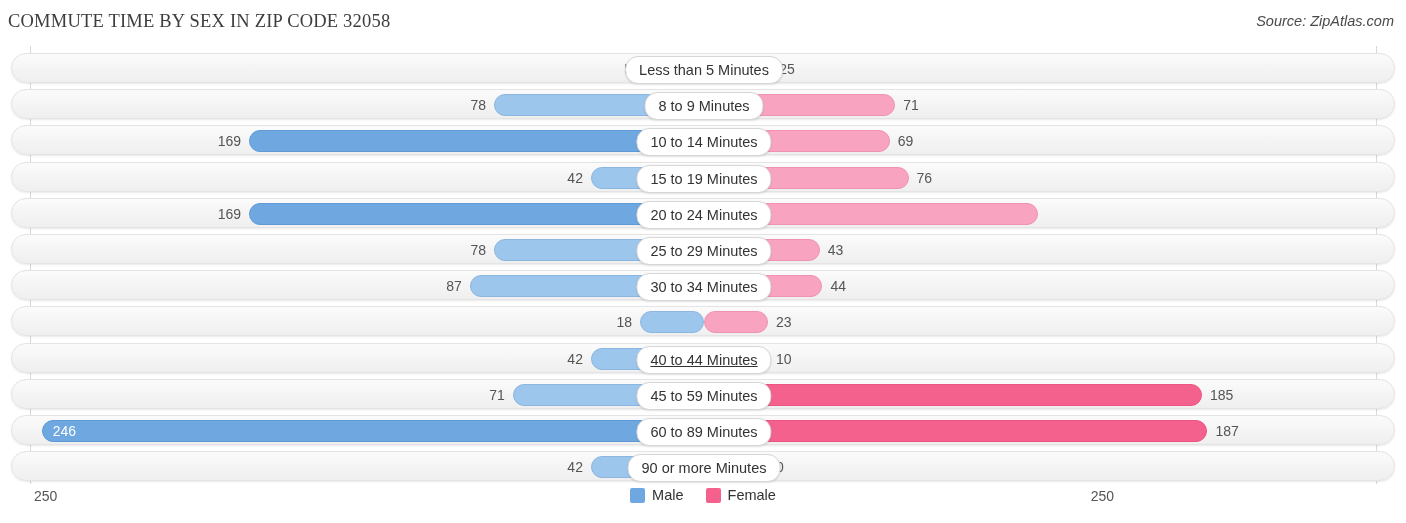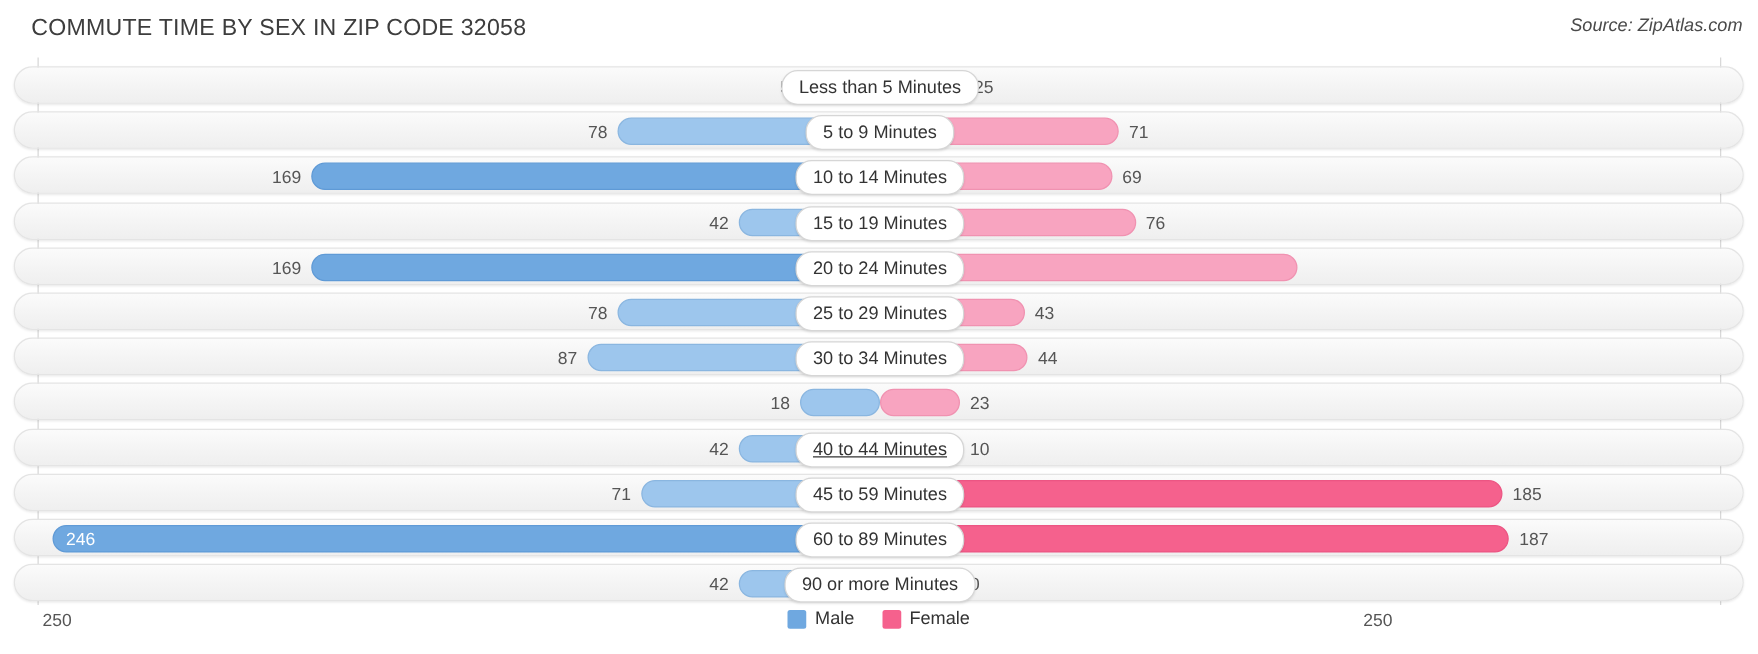--- a/index.html
+++ b/index.html
@@ -18,26 +18,27 @@
 
   
   #chart-header {
     position: absolute;
     top: 0; left: 0;
     width: 1406px;
     height: 46px;
   }
   #chart-title {
     position: absolute;
-    left: 25px;
+    left: 8px;
     top: 11px;
     font-size: 18.5px;
     letter-spacing: 0.2px;
     color: #3d3d3d;
     white-space: nowrap;
+    font-family: Liberation Serif, serif;
   }
   #source-label {
     position: absolute;
     right: 12px;
     top: 13px;
     font-size: 14.5px;
     font-style: italic;
     color: #4a4a4a;
     white-space: nowrap;
   }
@@ -196,21 +197,21 @@
         <div class="val" style="left: 767.3px;">25</div>
         <div class="cat-pill" style="left: 692px;">Less than 5 Minutes</div>
       </div>
     </div>
     <div class="bar-row" style="top: 43.2px;">
       <div class="bar-inner">
         <div class="bar male" style="left: 482.024px; width: 209.976px;"></div>
         <div class="bar female" style="left: 692px; width: 191.132px;"></div>
         <div class="val" style="left: 0px; width: 474.024px; text-align: right;">78</div>
         <div class="val" style="left: 891.132px;">71</div>
-        <div class="cat-pill" style="left: 692px;">5 to 9 Minutes</div>
+        <div class="cat-pill" style="left: 692px;">8 to 9 Minutes</div>
       </div>
     </div>
     <div class="bar-row" style="top: 79.4px;">
       <div class="bar-inner">
         <div class="bar male strong" style="left: 237.052px; width: 454.948px;"></div>
         <div class="bar female" style="left: 692px; width: 185.748px;"></div>
         <div class="val" style="left: 0px; width: 229.052px; text-align: right;">169</div>
         <div class="val" style="left: 885.748px;">69</div>
         <div class="cat-pill" style="left: 692px;">10 to 14 Minutes</div>
       </div>

